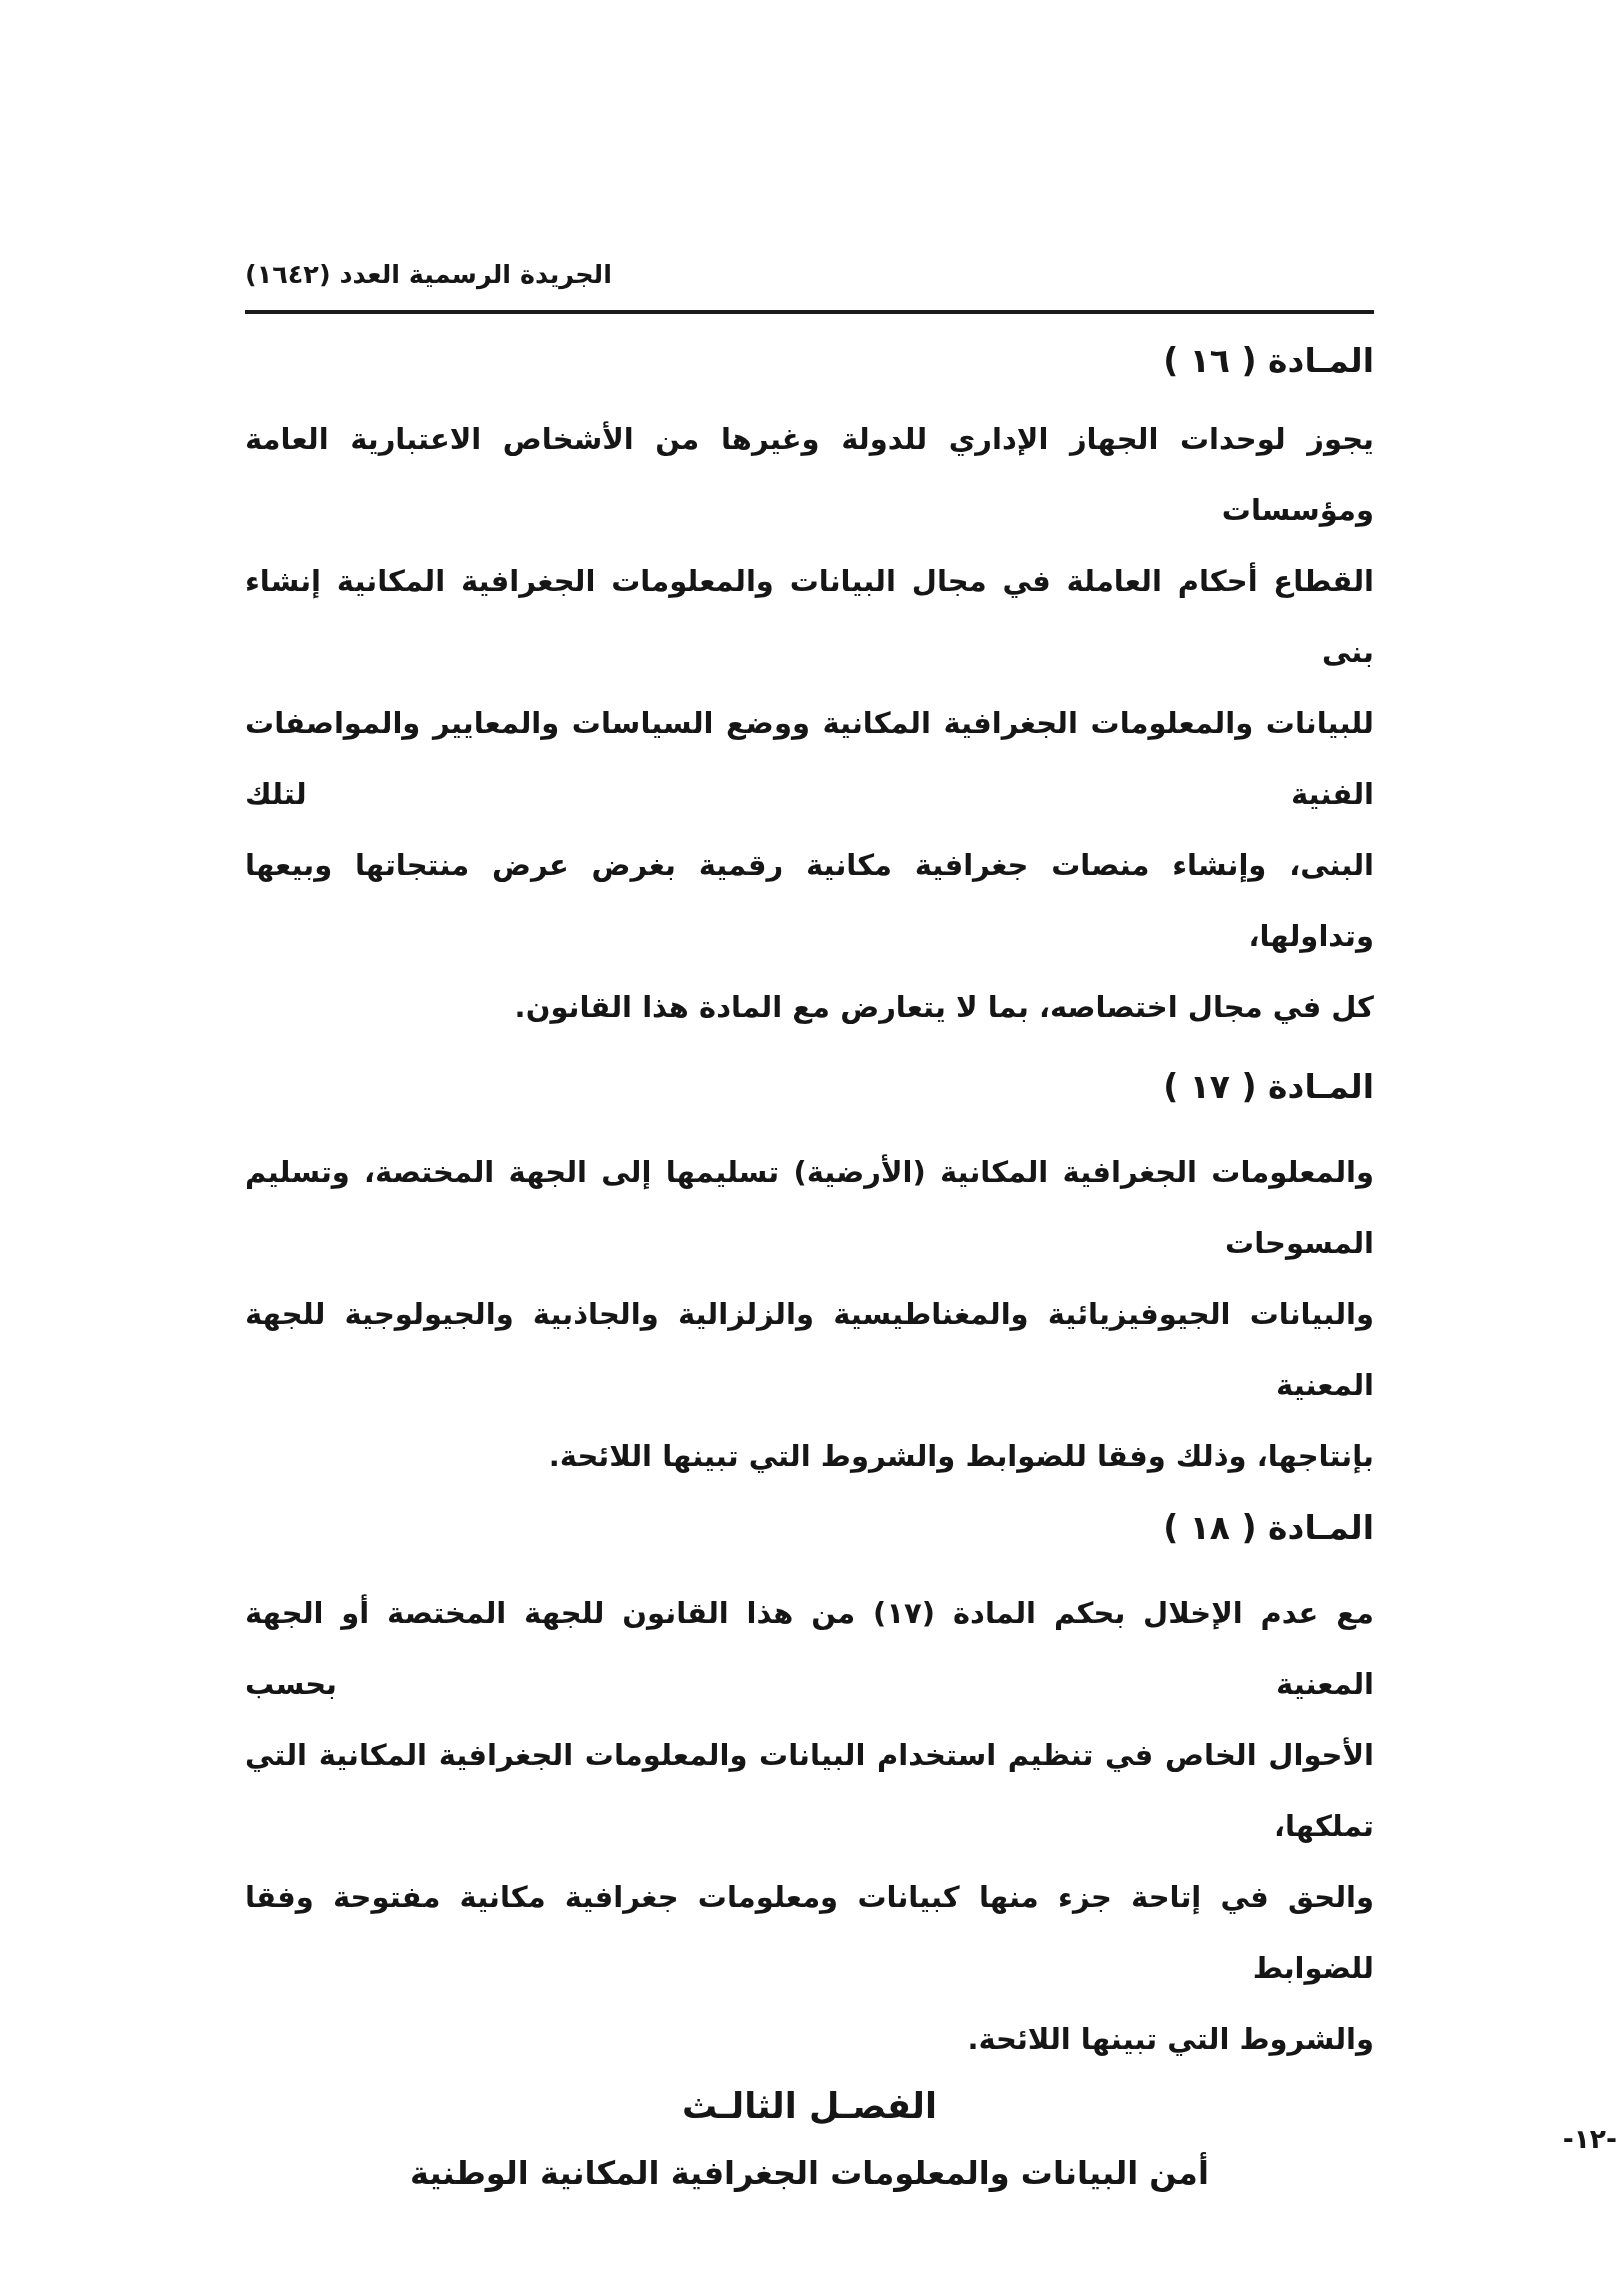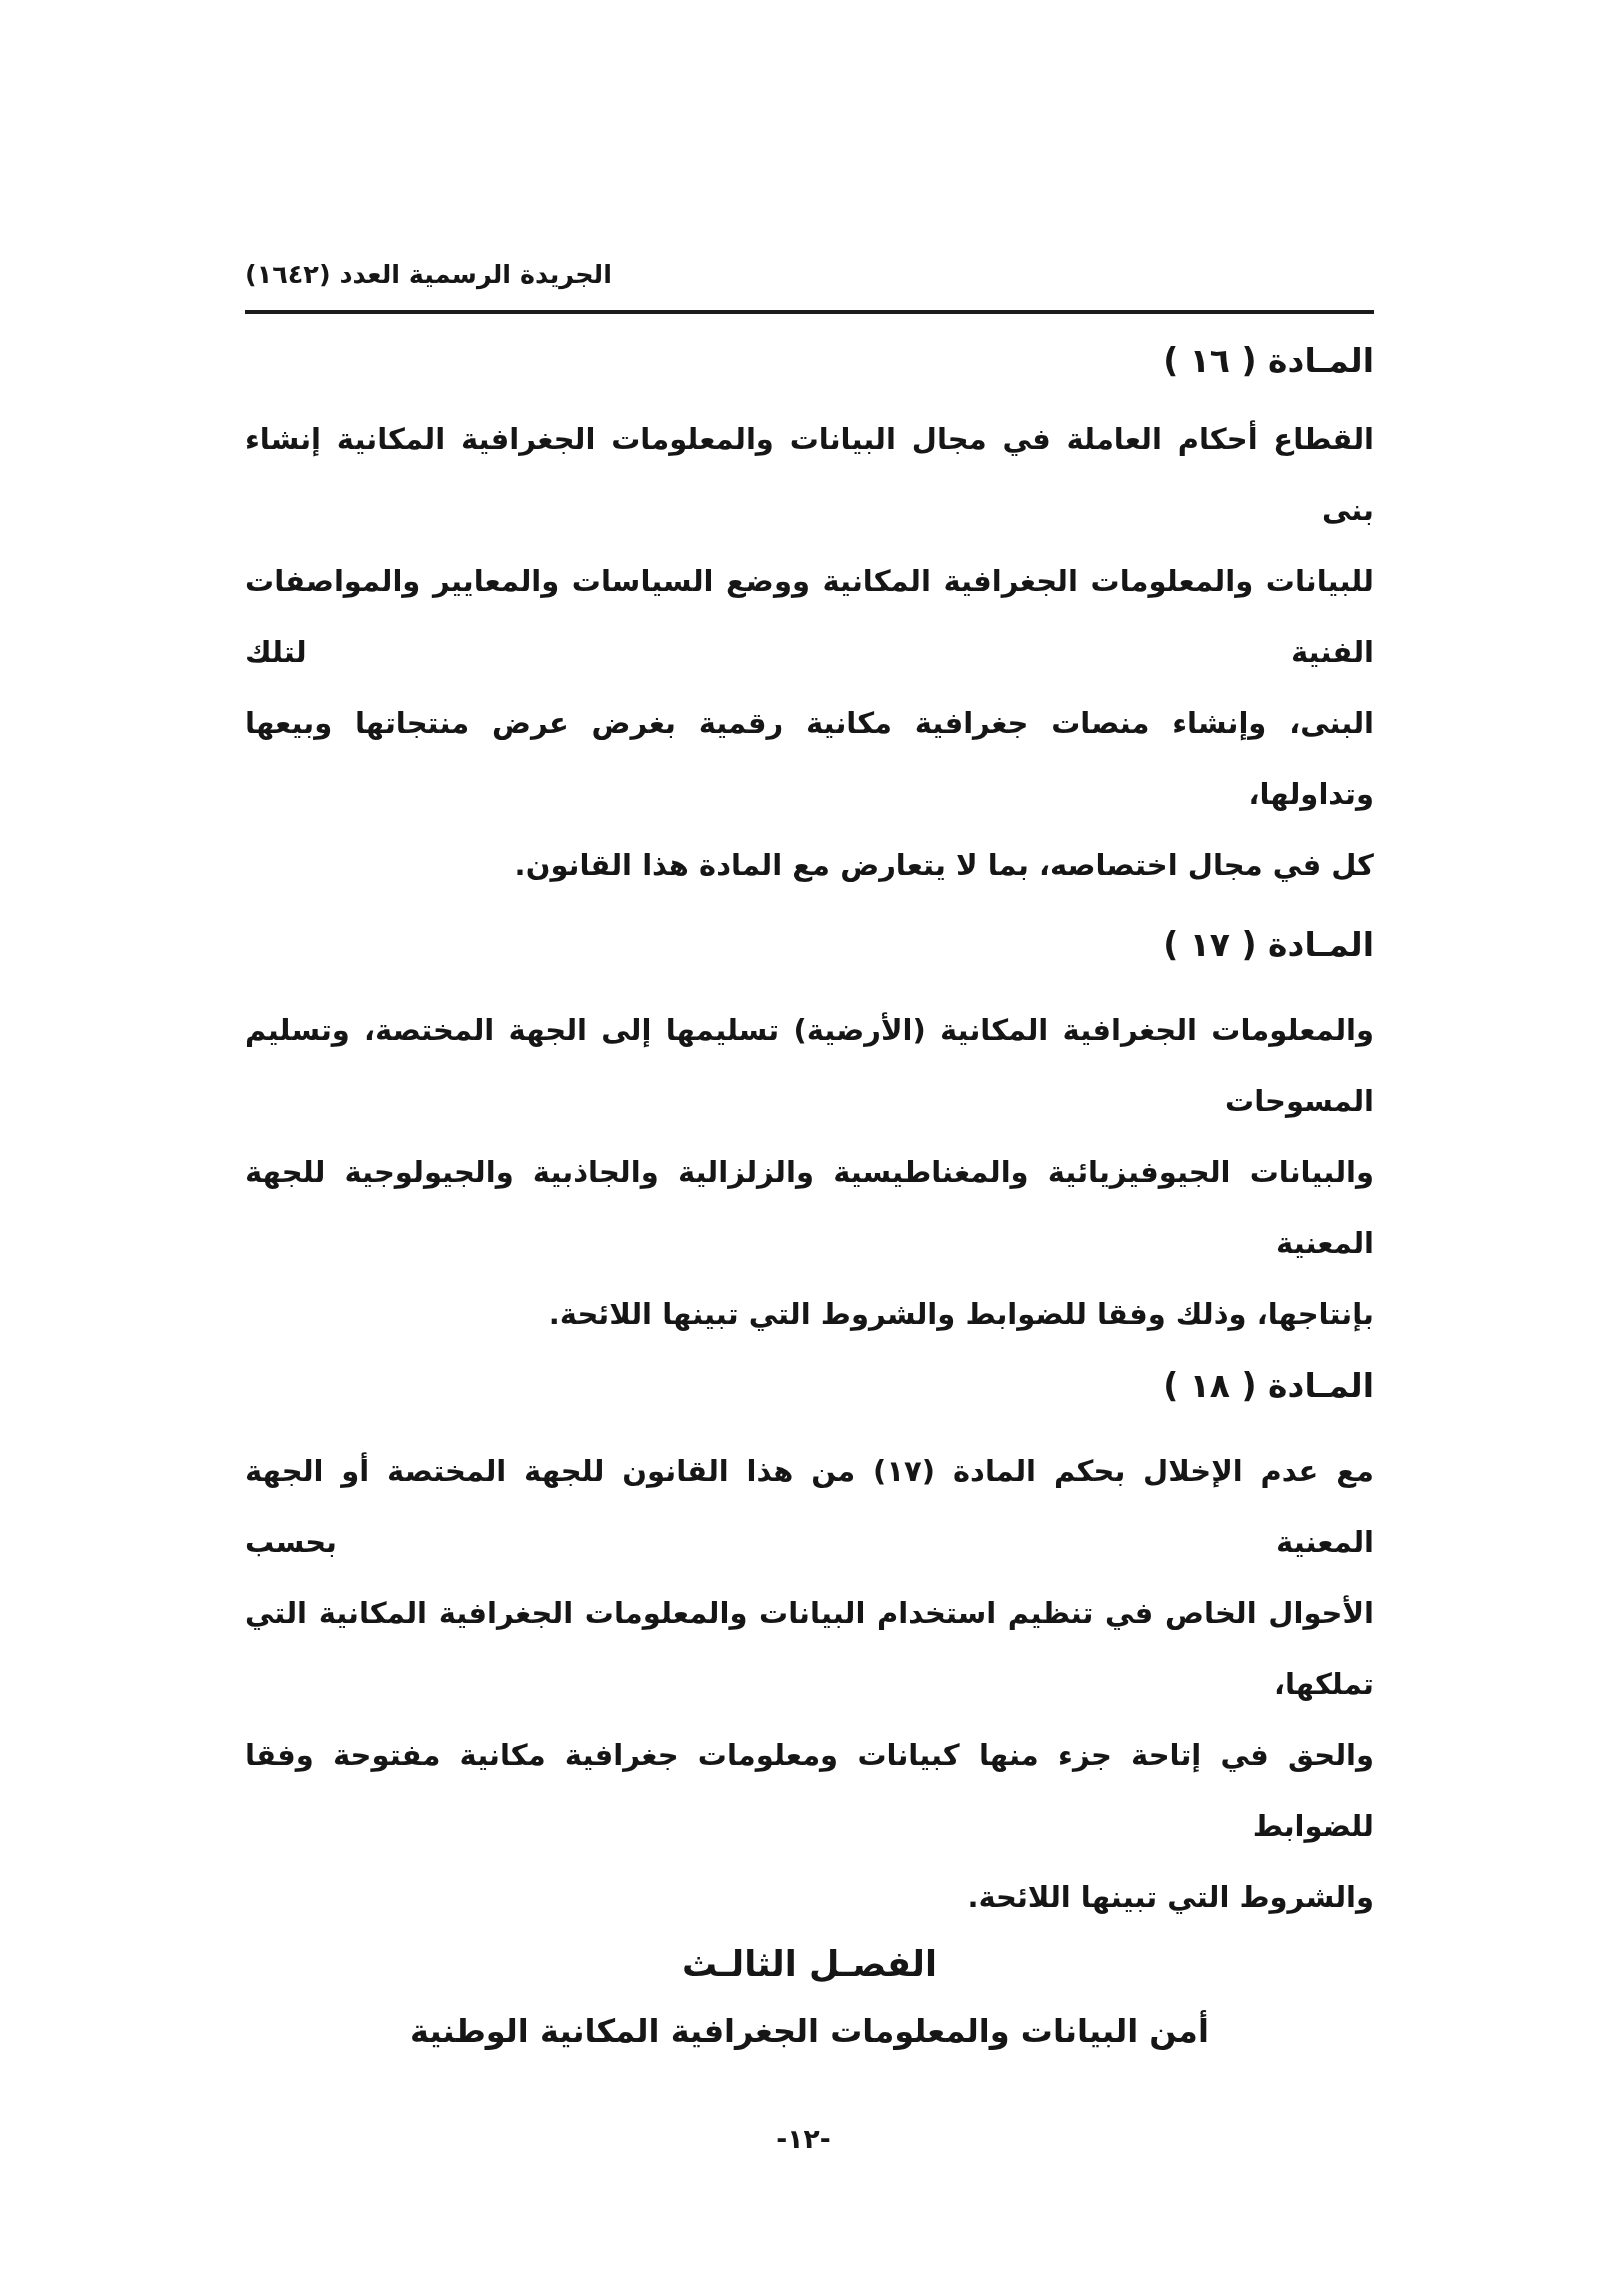--- a/index.html
+++ b/index.html
@@ -55,41 +55,41 @@
   .jfull {
     text-align: justify;
     text-align-last: justify;
   }
   .jlast {
     text-align: right;
   }
   .page-number {
     position: absolute;
     left: 0;
-    right: 14px;
+    right: 4px;
     top: 2119px;
-    text-align: center;
     font-size: 26.5px;
     line-height: 39px;
     direction: rtl;
   }
 </style>
 </head>
 <body>
 
 <div class="page">
   <div class="content">
 
     <div class="journal-header">الجريدة الرسمية العدد (١٦٤٢)</div>
 
     <div class="rule"></div>
 
     <div class="article-title" style="margin-top:19.6px">المـادة ( ١٦ )</div>
 
     <div class="para" style="margin-top:15.7px">
+      <div class="line jfull">يجوز لوحدات الجهاز الإداري للدولة وغيرها من الأشخاص الاعتبارية العامة ومؤسسات</div>
       <div class="line jfull">القطاع أحكام العاملة في مجال البيانات والمعلومات الجغرافية المكانية إنشاء بنى</div>
       <div class="line jfull">للبيانات والمعلومات الجغرافية المكانية ووضع السياسات والمعايير والمواصفات الفنية لتلك</div>
       <div class="line jfull">البنى، وإنشاء منصات جغرافية مكانية رقمية بغرض عرض منتجاتها وبيعها وتداولها،</div>
       <div class="line jlast">كل في مجال اختصاصه، بما لا يتعارض مع المادة هذا القانون.</div>
     </div>
 
     <div class="article-title" style="margin-top:15.7px">المـادة ( ١٧ )</div>
 
     <div class="para" style="margin-top:23.5px">
       <div class="line jfull">والمعلومات الجغرافية المكانية (الأرضية) تسليمها إلى الجهة المختصة، وتسليم المسوحات</div>

